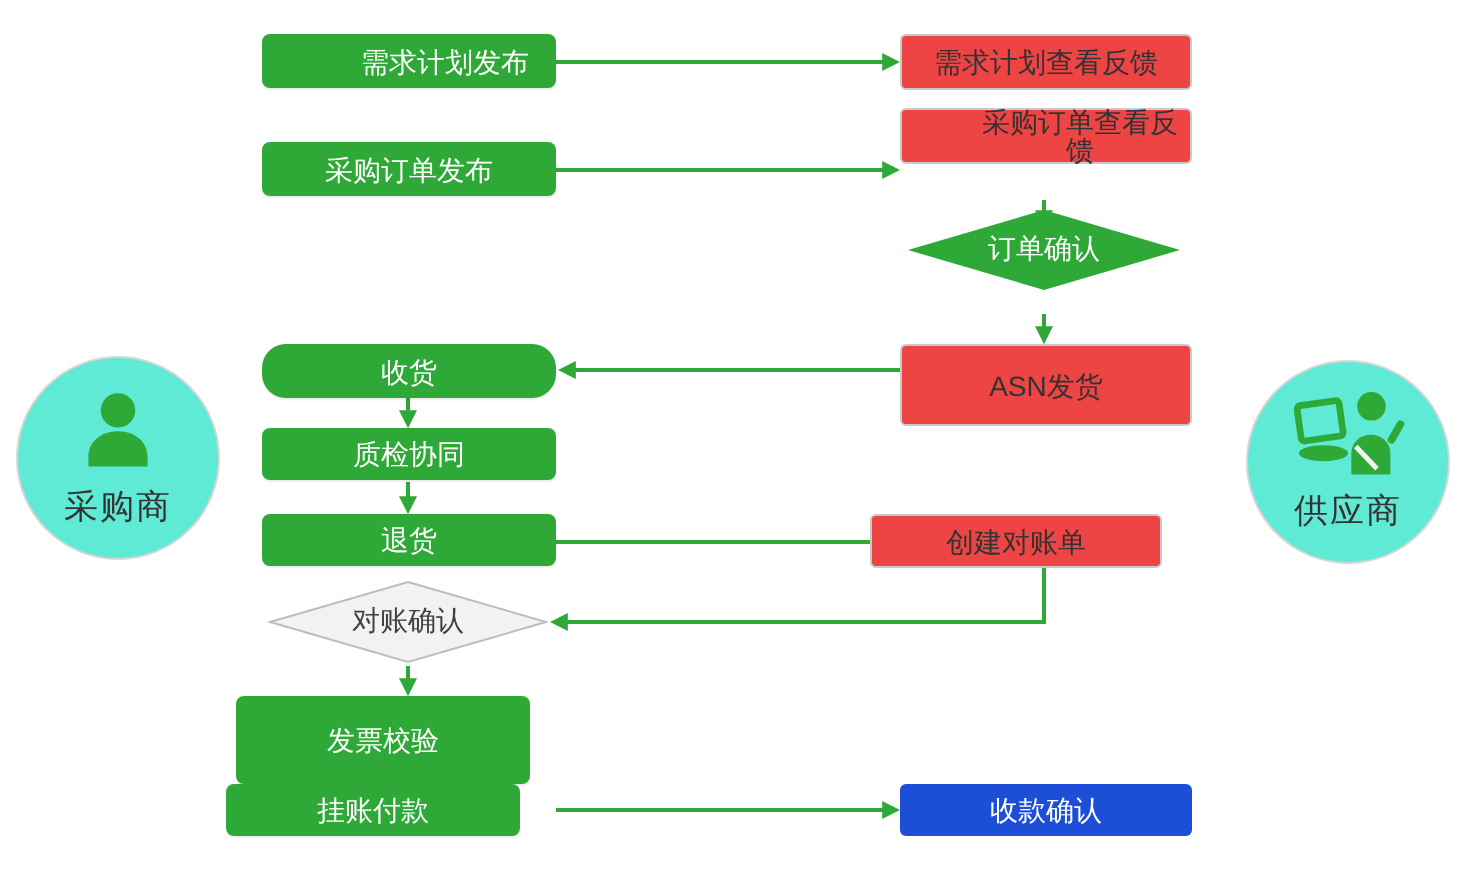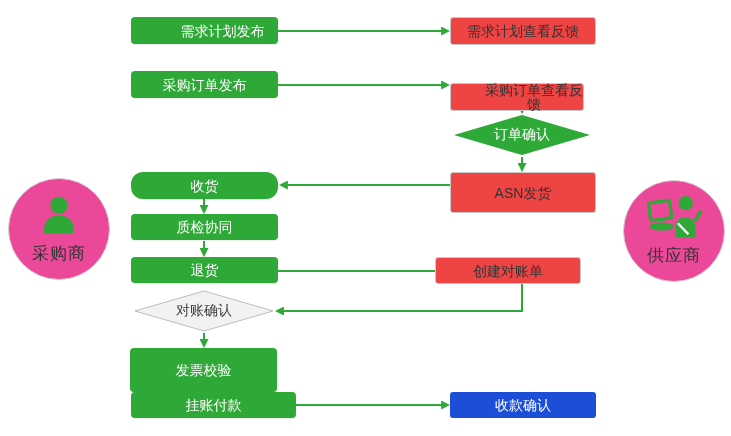--- a/index.html
+++ b/index.html
@@ -33,45 +33,45 @@
   .diamond .dlabel {
     position: absolute; left: 0; top: 0; width: 100%; height: 100%;
     display: flex; align-items: center; justify-content: center;
     font-size: 14px;
   }
   .diamond-green .dlabel { color: #ffffff; }
   .diamond-gray .dlabel { color: #404040; text-align: right; }
 
   .role-circle {
     position: absolute; width: 102px; height: 102px; border-radius: 50%;
-    background: #ec4899; border: 1px solid #d6d6d6;
+    background: #5eead4; border: 1px solid #d6d6d6;
     display: flex; flex-direction: column; align-items: center; justify-content: flex-end;
     padding-bottom: 14px;
     font-family: Liberation Serif, serif;
   }
   .role-circle .role-icon { position: absolute; top: 11px; left: 0; width: 100%;
     display: flex; justify-content: center; }
   .role-label { font-size: 17px; color: #333333; letter-spacing: 1px; }
 
   
   #n-demand-publish   { left:131px; top:17px;  width:147px; height:27px;padding-left:36px; }
   #n-po-publish       { left:131px; top:71px;  width:147px; height:27px; }
   #n-receive          { left:131px; top:172px; width:147px; height:27px;border-radius:12px; }
   #n-quality          { left:131px; top:214px; width:147px; height:26px; }
   #n-return           { left:131px; top:257px; width:147px; height:26px; }
-  #n-invoice          { left:130px; top:348px; width:147px; height:44px; }
-  #n-payment          { left:131px; top:392px; width:165px; height:26px; }
+  #n-invoice          { left:118px; top:348px; width:147px; height:44px; }
+  #n-payment          { left:113px; top:392px; width:147px; height:26px; }
 
   #n-demand-feedback  { left:450px; top:17px;  width:146px; height:28px; }
-  #n-po-feedback      { left:450px; top:83px;  width:134px; height:28px;padding-left:34px; }
+  #n-po-feedback      { left:450px; top:54px;  width:146px; height:28px;padding-left:34px; }
   #n-asn              { left:450px; top:172px; width:146px; height:41px; }
   #n-statement        { left:435px; top:257px; width:146px; height:27px; }
   #n-receipt          { left:450px; top:392px; width:146px; height:26px; }
 
-  #d-order-confirm    { left:453px; top:114px; width:138px; height:42px; }
+  #d-order-confirm    { left:453px; top:104px; width:138px; height:42px; }
   #d-reconcile        { left:134px; top:290px; width:140px; height:42px; }
 
   #c-buyer    { left:8px;   top:178px; }
   #c-supplier { left:623px; top:180px; }
 </style>
 </head>
 <body>
 
 <div class="canvas">
 

